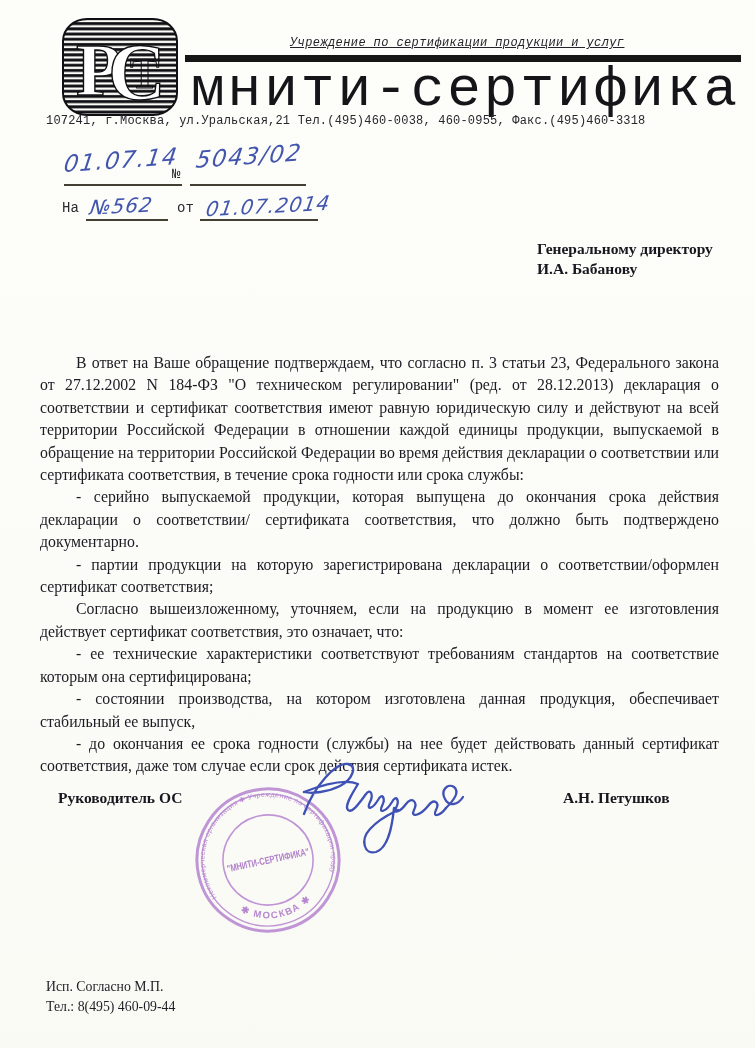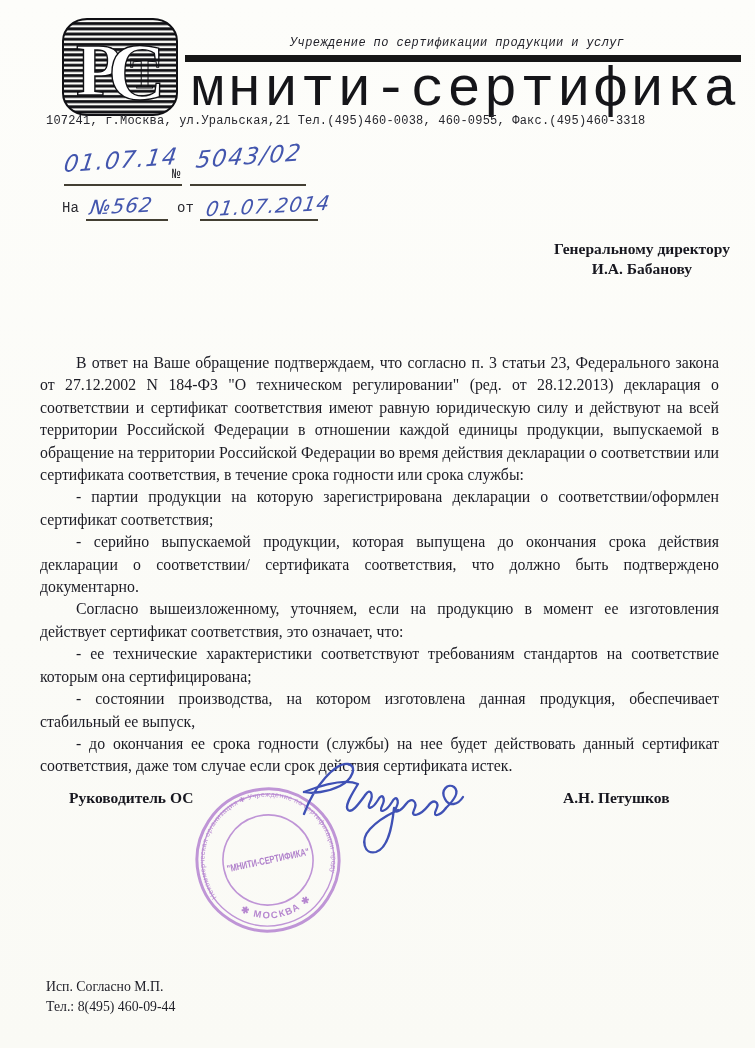--- a/index.html
+++ b/index.html
@@ -9,21 +9,21 @@
     background-image:linear-gradient(180deg,#fdfdfa 0%,#fbfbf7 60%,#fafaf5 100%);
     overflow:hidden;
     font-family:"Liberation Serif",serif;
     color:#1d1d26;
   }
   
   .logo{position:absolute;left:60px;top:16px;width:122px;height:104px;}
   .tagline{
     position:absolute;left:290px;top:36px;width:460px;
     font-family:"Liberation Mono",monospace;font-style:italic;
-    font-size:12px;letter-spacing:.4px;color:#23232b;white-space:nowrap;
+    font-size:12px;letter-spacing:.4px;color:#23232b;white-space:nowrap;text-decoration:underline;
   }
   .header-bar{position:absolute;left:185px;top:55px;width:556px;height:7px;background:#161616;}
   .org-name{
     position:absolute;left:191px;top:58px;width:560px;
     font-family:"Liberation Mono",monospace;font-size:56px;letter-spacing:3px;
     color:#151519;white-space:nowrap;
   }
   .address-line{
     position:absolute;left:46px;top:114px;
     font-family:"Liberation Mono",monospace;font-size:12px;letter-spacing:.2px;
@@ -38,21 +38,21 @@
   .hw-md{font-size:20px;letter-spacing:1px;transform:rotate(-3deg) skewX(-12deg);}
   .field-line{position:absolute;height:2px;background:#433f33;}
   .print-label{
     position:absolute;font-family:"Liberation Mono",monospace;
     font-size:14px;color:#2a2a30;white-space:nowrap;
   }
   .abs{position:absolute;}
   
   .addressee{
     position:absolute;left:537px;top:239px;width:210px;
-    font-weight:bold;font-size:15.5px;line-height:19.5px;color:#17171f;text-align:center;
+    font-weight:bold;font-size:15.5px;line-height:19.5px;color:#17171f;
   }
   
   .letter-body{
     position:absolute;left:40px;top:352px;width:679px;
     font-size:15.8px;line-height:22.4px;text-align:justify;color:#1b1b24;
   }
   .letter-body p{margin:0;text-indent:36px;}
   
   .sig-label{position:absolute;font-weight:bold;font-size:15.5px;color:#17171f;white-space:nowrap;}
   .stamp{position:absolute;left:192px;top:784px;width:152px;height:152px;transform:rotate(-12deg);}
@@ -101,29 +101,29 @@
   <div class="hw hw-md abs" style="left:206px;top:194px;">01.07.2014</div>
   <div class="field-line" style="left:200px;top:219px;width:118px;"></div>
 
   <div class="addressee">
     <div>Генеральному директору</div>
     <div>И.А. Бабанову</div>
   </div>
 
   <div class="letter-body">
     <p>В ответ на Ваше обращение подтверждаем, что согласно п. 3 статьи 23, Федерального закона от 27.12.2002 N 184-ФЗ "О техническом регулировании" (ред. от 28.12.2013) декларация о соответствии и сертификат соответствия имеют равную юридическую силу и действуют на всей территории Российской Федерации в отношении каждой единицы продукции, выпускаемой в обращение на территории Российской Федерации во время действия декларации о соответствии или сертификата соответствия, в течение срока годности или срока службы:</p>
+    <p>- серийно выпускаемой продукции, которая выпущена до окончания срока действия декларации о соответствии/ сертификата соответствия, что должно быть подтверждено документарно.</p>
     <p>- партии продукции на которую зарегистрирована декларации о соответствии/оформлен сертификат соответствия;</p>
-    <p>- серийно выпускаемой продукции, которая выпущена до окончания срока действия декларации о соответствии/ сертификата соответствия, что должно быть подтверждено документарно.</p>
     <p>Согласно вышеизложенному, уточняем, если на продукцию в момент ее изготовления действует сертификат соответствия, это означает, что:</p>
     <p>- ее технические характеристики соответствуют требованиям стандартов на соответствие которым она сертифицирована;</p>
     <p>- состоянии производства, на котором изготовлена данная продукция, обеспечивает стабильный ее выпуск,</p>
     <p>- до окончания ее срока годности (службы) на нее будет действовать данный сертификат соответствия, даже  том случае если срок действия сертификата истек.</p>
   </div>
 
-  <div class="sig-label" style="left:69px;top:789px;">Руководитель ОС</div>
+  <div class="sig-label" style="left:58px;top:789px;">Руководитель ОС</div>
   <div class="sig-label" style="left:563px;top:789px;">А.Н. Петушков</div>
 
   <div class="stamp">
     <svg width="152" height="152" viewBox="-76 -76 152 152" xmlns="http://www.w3.org/2000/svg" opacity="0.82">
       <defs>
         <path id="arcTop" d="M -58 26 A 63.5 63.5 0 1 1 58 26"></path>
         <path id="arcBottom" d="M -46 36 A 58.5 58.5 0 0 0 46 36"></path>
       </defs>
       <circle r="71" fill="none" stroke="#b37fd0" stroke-width="3"></circle>
       <circle r="66" fill="none" stroke="#b37fd0" stroke-width="1.4"></circle>

